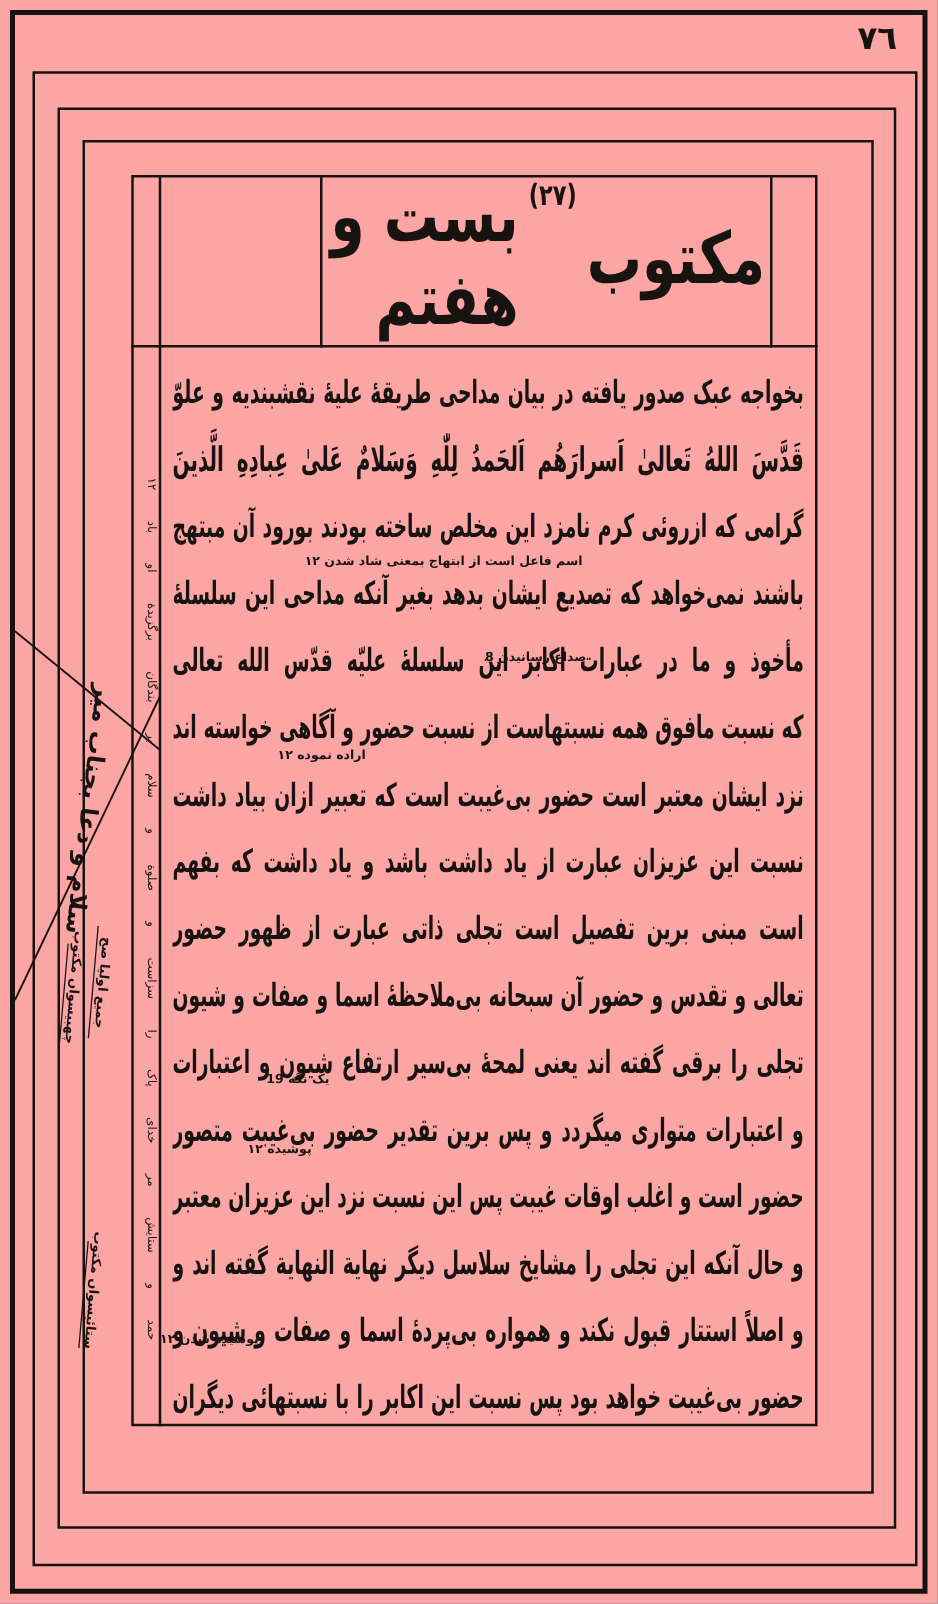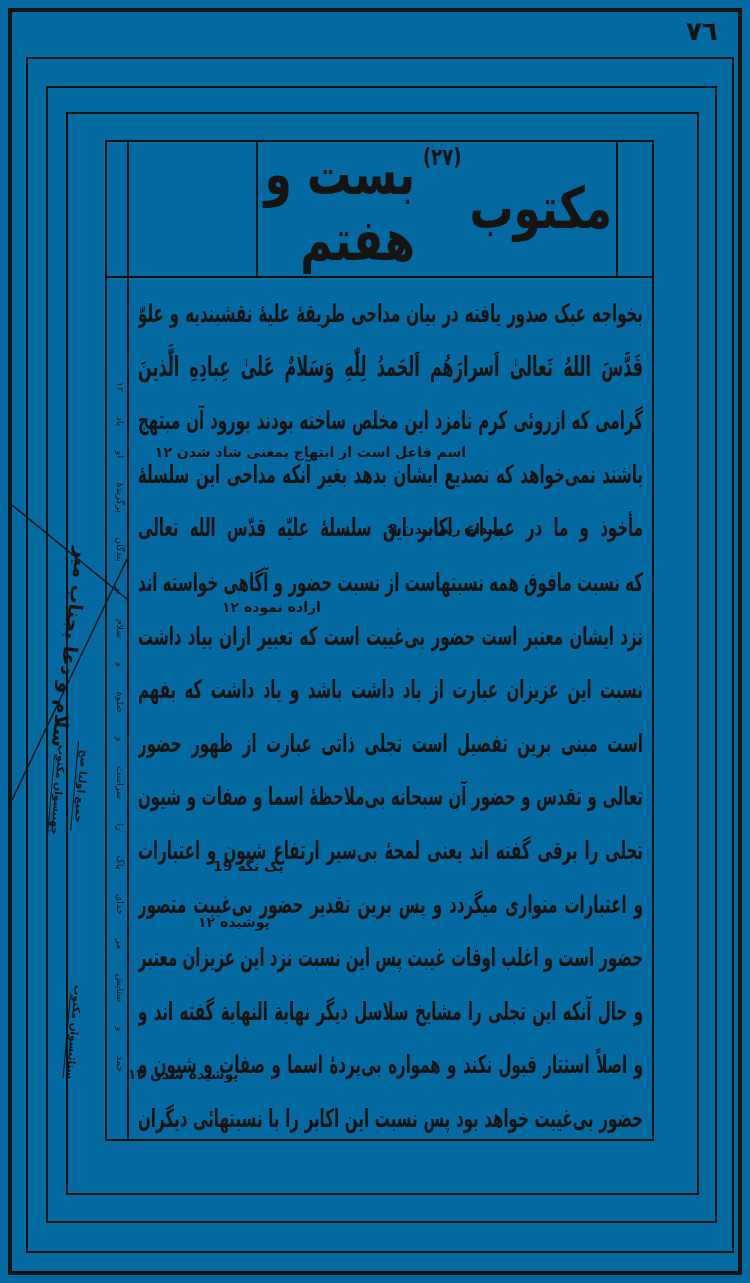--- a/index.html
+++ b/index.html
@@ -1,19 +1,19 @@
 <!DOCTYPE html>
 <html lang="fa" dir="rtl"><head>
 <meta charset="utf-8">
 <style>
   html,body{margin:0;padding:0;background:#888;}
   *{box-sizing:border-box;}
   .page{
     position:relative;width:750px;height:1283px;margin:0 auto;
-    background:#0369a1;color:#171310;
+    background:#fca5a5;color:#171310;
     font-family:"DejaVu Sans",sans-serif;overflow:hidden;
   }
   .abs{position:absolute;}
   
   .f1{left:8px;top:8px;width:734px;height:1267px;border:4px solid #171310;}
   .f2{left:26px;top:57px;width:708px;height:1196px;border:2px solid #171310;}
   .f3{left:46px;top:86px;width:671px;height:1137px;border:2px solid #171310;}
   .f4{left:66px;top:112px;width:633px;height:1083px;border:2px solid #171310;}
   .text-frame{left:105px;top:140px;width:549px;height:1001px;border:2px solid #171310;}
   .inner-left-line{left:127px;top:140px;width:0;height:1001px;border-left:2px solid #171310;}
@@ -35,21 +35,21 @@
     display:flex;flex-direction:column;justify-content:space-between;
   }
   .line{
     height:46px;line-height:46px;overflow:hidden;
     direction:rtl;text-align:justify;text-align-last:justify;
     font-size:15px;font-weight:bold;transform:scaleY(1.7);
   }
   .line.arabic{font-size:16px;}
 
   .gloss{
-    position:absolute;direction:rtl;font-size:14px;font-weight:bold;
+    position:absolute;direction:rtl;font-size:10px;font-weight:bold;
     white-space:nowrap;color:#171310;
   }
   .g1{left:252px;top:444px;width:214px;text-align:center;}
   .g2{left:388px;top:521px;}
   .g3{left:222px;top:599px;}
   .g4{left:213px;top:858px;}
   .g5{left:170px;top:914px;margin-left:28px;}
   .g6{left:128px;top:1066px;text-align:center;}
 
   .rot{

